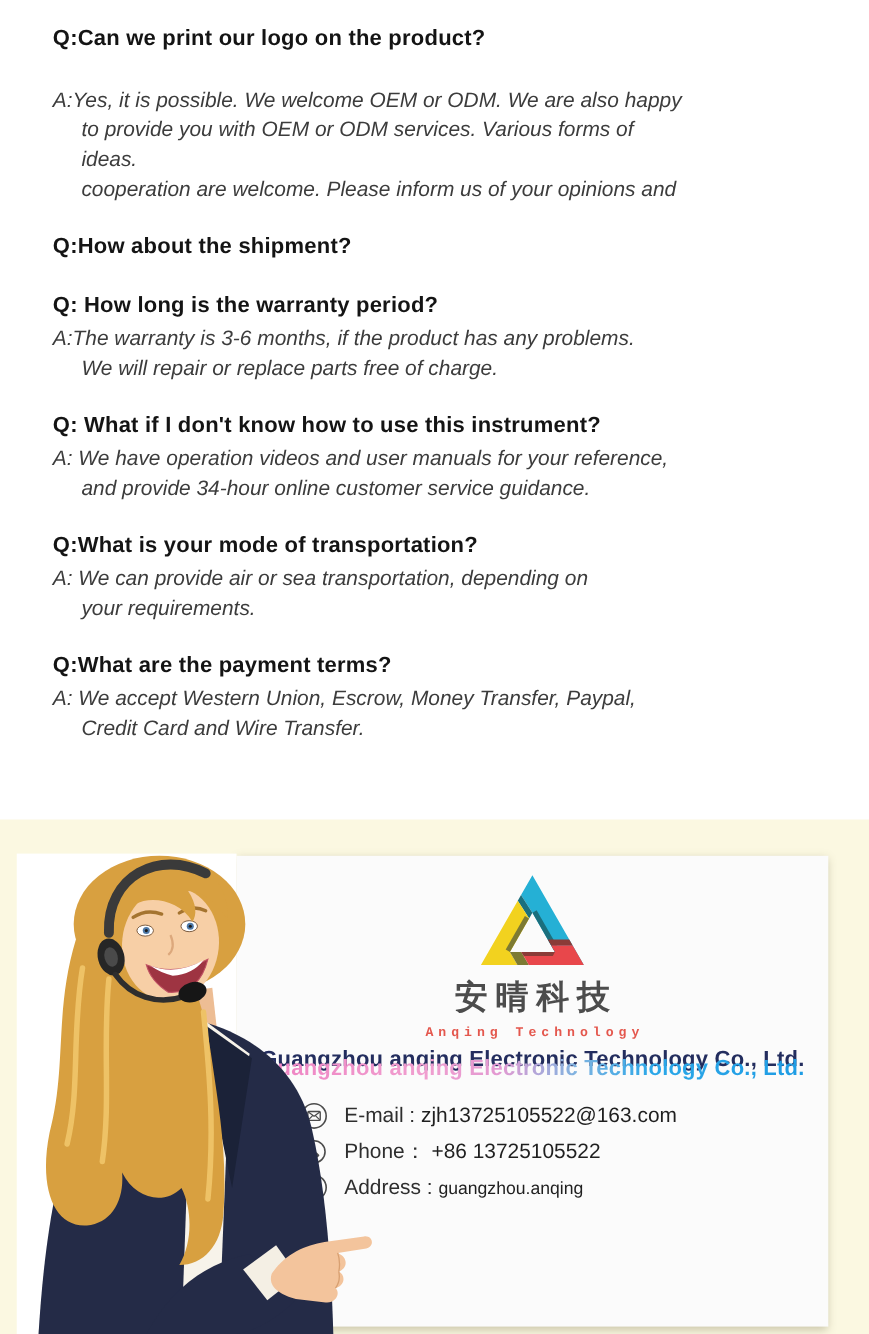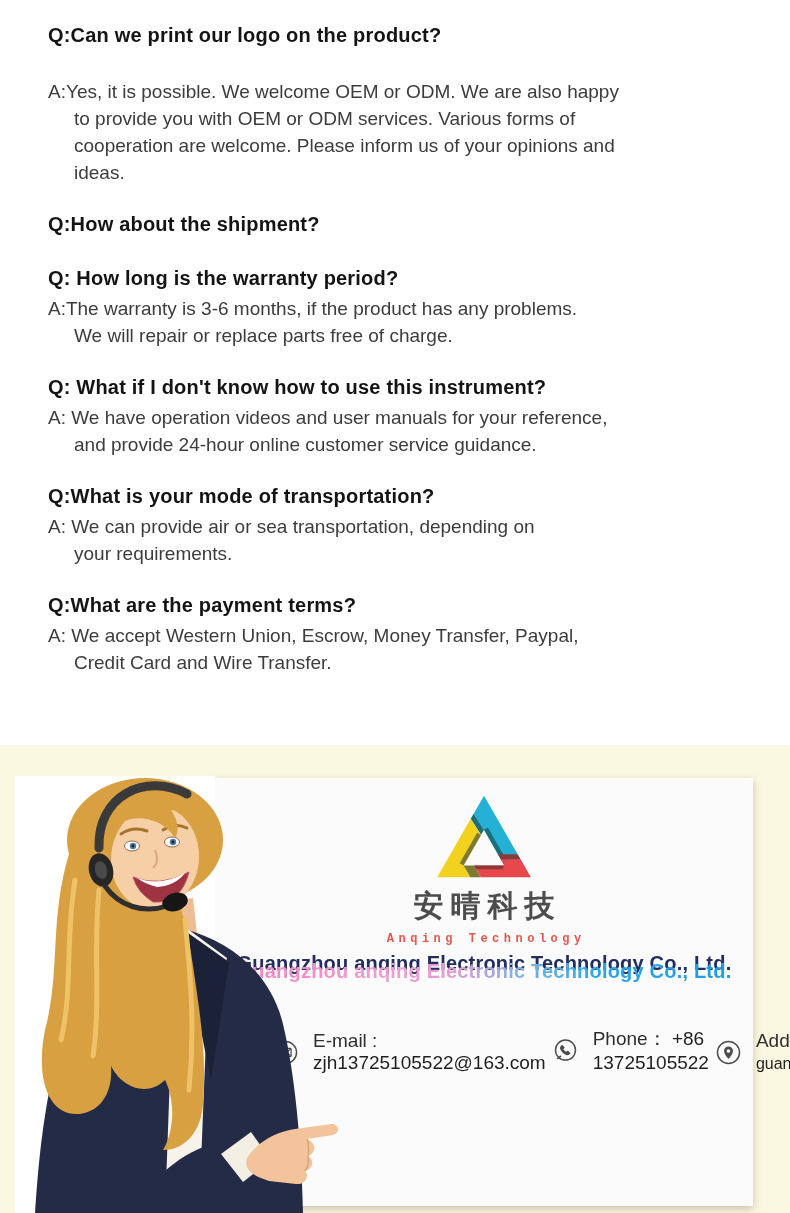--- a/index.html
+++ b/index.html
@@ -5,77 +5,77 @@
 <style>
   html,body{margin:0;padding:0;background:#ffffff;}
   .page{position:relative;width:790px;height:1213px;overflow:hidden;background:#ffffff;
         font-family:"Liberation Sans",sans-serif;}
   
   .faq{position:absolute;top:0;left:0;width:734px;height:745px;background:#ffffff;
        box-sizing:border-box;padding:24px 34px 0 48px;}
   .qa{margin-bottom:27px;}
   .q{font-size:20px;font-weight:700;color:#141414;letter-spacing:.2px;margin:0 0 5px 0;}
   .qa.gap .q{margin-bottom:31px;}
-  .a-line{font-size:19px;color:#3c3c3c;line-height:27px;}
+  .a-line{font-size:19px;color:#3c3c3c;line-height:27px;font-style:italic;}
   .a-line.cont{padding-left:26px;}
   
   .bottom{position:absolute;top:745px;left:0;width:790px;height:468px;background:#fbf8e1;}
   .card{position:absolute;left:215px;top:33px;width:538px;height:428px;background:#fbfbfb;
         box-shadow:0 3px 8px rgba(140,132,100,.45);box-sizing:border-box;}
   .logo-wrap{padding-top:13px;text-align:center;}
   .logo-triangle{display:block;margin:0 auto;}
   .logo-cn{font-size:30px;font-weight:700;color:#4c4c4c;letter-spacing:7px;text-indent:7px;margin-top:4px;
            font-family:"Liberation Sans",sans-serif;}
   .logo-en{font-size:12px;font-weight:700;color:#e4574d;letter-spacing:4.5px;text-indent:4.5px;margin-top:5px;font-family:Liberation Mono, monospace;}
   .company{position:relative;margin-top:14px;text-align:center;font-weight:700;font-size:20px;
            letter-spacing:.2px;height:28px;}
   .company .ghost{position:absolute;left:0;top:-8px;width:100%;color:#232d5e;}
   .company .grad{position:relative;color:#e878bd;}
   @supports ((-webkit-background-clip:text) or (background-clip:text)){
     .company .grad{
       background:linear-gradient(90deg,#ef83c3 0%,#f09ecf 30%,#e39ad2 44%,#7fb3e0 58%,#2ba7e8 72%,#1e9ce4 100%);
       -webkit-background-clip:text;background-clip:text;color:transparent;}
   }
-  .contacts{margin:38px 0 0 58px;display:flex;flex-direction:row;gap:7px;align-items:flex-end;}
+  .contacts{margin:14px 0 0 58px;display:flex;flex-direction:column;gap:7px;}
   .crow{display:flex;align-items:center;gap:15px;font-size:19px;color:#2e2e2e;}
   .cicon{width:25px;height:25px;flex:0 0 25px;}
   .clabel{color:#2e2e2e;}
   .cvalue{color:#1f1f1f;}
   .crow.address .cvalue{font-size:16px;transform:translateY(-2px);}
   .photo{position:absolute;left:15px;top:25px;width:430px;height:443px;z-index:5;}
 </style>
 </head>
 <body>
 
 <div class="page">
 
   <div class="faq">
 
     <div class="qa gap">
       <div class="q">Q:Can we print our logo on the product?</div>
       <div class="a-line">A:Yes, it is possible. We welcome OEM or ODM. We are also happy</div>
       <div class="a-line cont">to provide you with OEM or ODM services. Various forms of</div>
+      <div class="a-line cont">ideas.</div>
       <div class="a-line cont">cooperation are welcome. Please inform us of your opinions and</div>
-      <div class="a-line cont">ideas.</div>
     </div>
 
     <div class="qa gap">
       <div class="q">Q:How about the shipment?</div>
     </div>
 
     <div class="qa">
       <div class="q">Q: How long is the warranty period?</div>
       <div class="a-line">A:The warranty is 3-6 months, if the product has any problems.</div>
       <div class="a-line cont">We will repair or replace parts free of charge.</div>
     </div>
 
     <div class="qa">
       <div class="q">Q: What if I don't know how to use this instrument?</div>
       <div class="a-line">A: We have operation videos and user manuals for your reference,</div>
-      <div class="a-line cont">and provide 24-hour online customer service guidance.</div>
+      <div class="a-line cont">and provide 34-hour online customer service guidance.</div>
     </div>
 
     <div class="qa">
       <div class="q">Q:What is your mode of transportation?</div>
       <div class="a-line">A: We can provide air or sea transportation, depending on</div>
       <div class="a-line cont">your requirements.</div>
     </div>
 
     <div class="qa">
       <div class="q">Q:What are the payment terms?</div>

